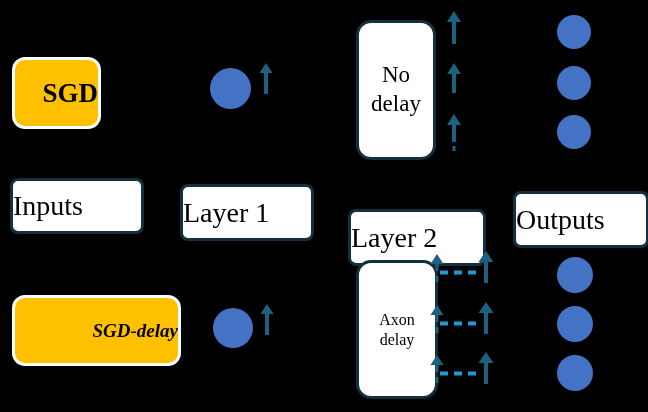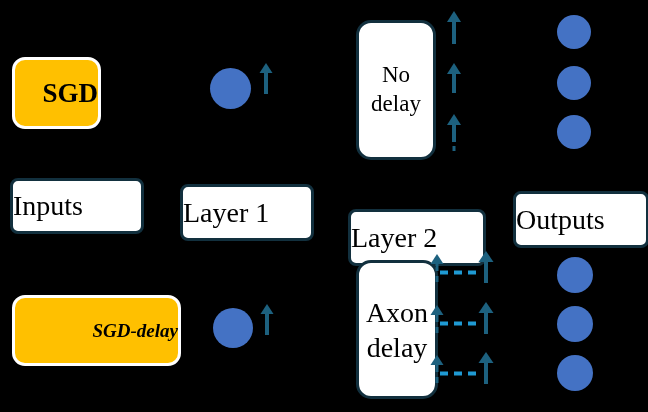--- a/index.html
+++ b/index.html
@@ -28,21 +28,21 @@
   .box-layer2 {left:348px;top:177px;width:132px;height:51px;margin-top:32px;}
   .box-outputs{left:513px;top:191px;width:130px;height:51px;}
   
   .dbox{
     position:absolute;background:var(--box-fill,#fff);
     border:3px solid var(--box-border,#12303e);border-radius:15px;
     display:flex;flex-direction:column;align-items:center;justify-content:center;
     color:#000;line-height:1.25;text-align:left;margin-left:12px;
   }
   .box-no-delay  {left:344px;top:20px; width:74px;height:134px;font-size:23px;}
-  .box-axon-delay{left:344px;top:260px;width:76px;height:133px;font-size:28px;}
+  .box-axon-delay{left:344px;top:260px;width:76px;height:133px;font-size:16px;}
   
   .neuron{position:absolute;border-radius:50%;background:var(--neuron-fill,#4472C4);}
   .n-l1-top {left:210px;top:68px; width:41px;height:41px;}
   .n-l1-bot {left:213px;top:308px;width:40px;height:40px;}
   .n-out-t1 {left:557px;top:15px; width:34px;height:34px;}
   .n-out-t2 {left:557px;top:66px; width:34px;height:34px;}
   .n-out-t3 {left:557px;top:115px;width:34px;height:34px;}
   .n-out-b1 {left:557px;top:257px;width:36px;height:36px;}
   .n-out-b2 {left:557px;top:306px;width:36px;height:36px;}
   .n-out-b3 {left:557px;top:355px;width:36px;height:36px;}

